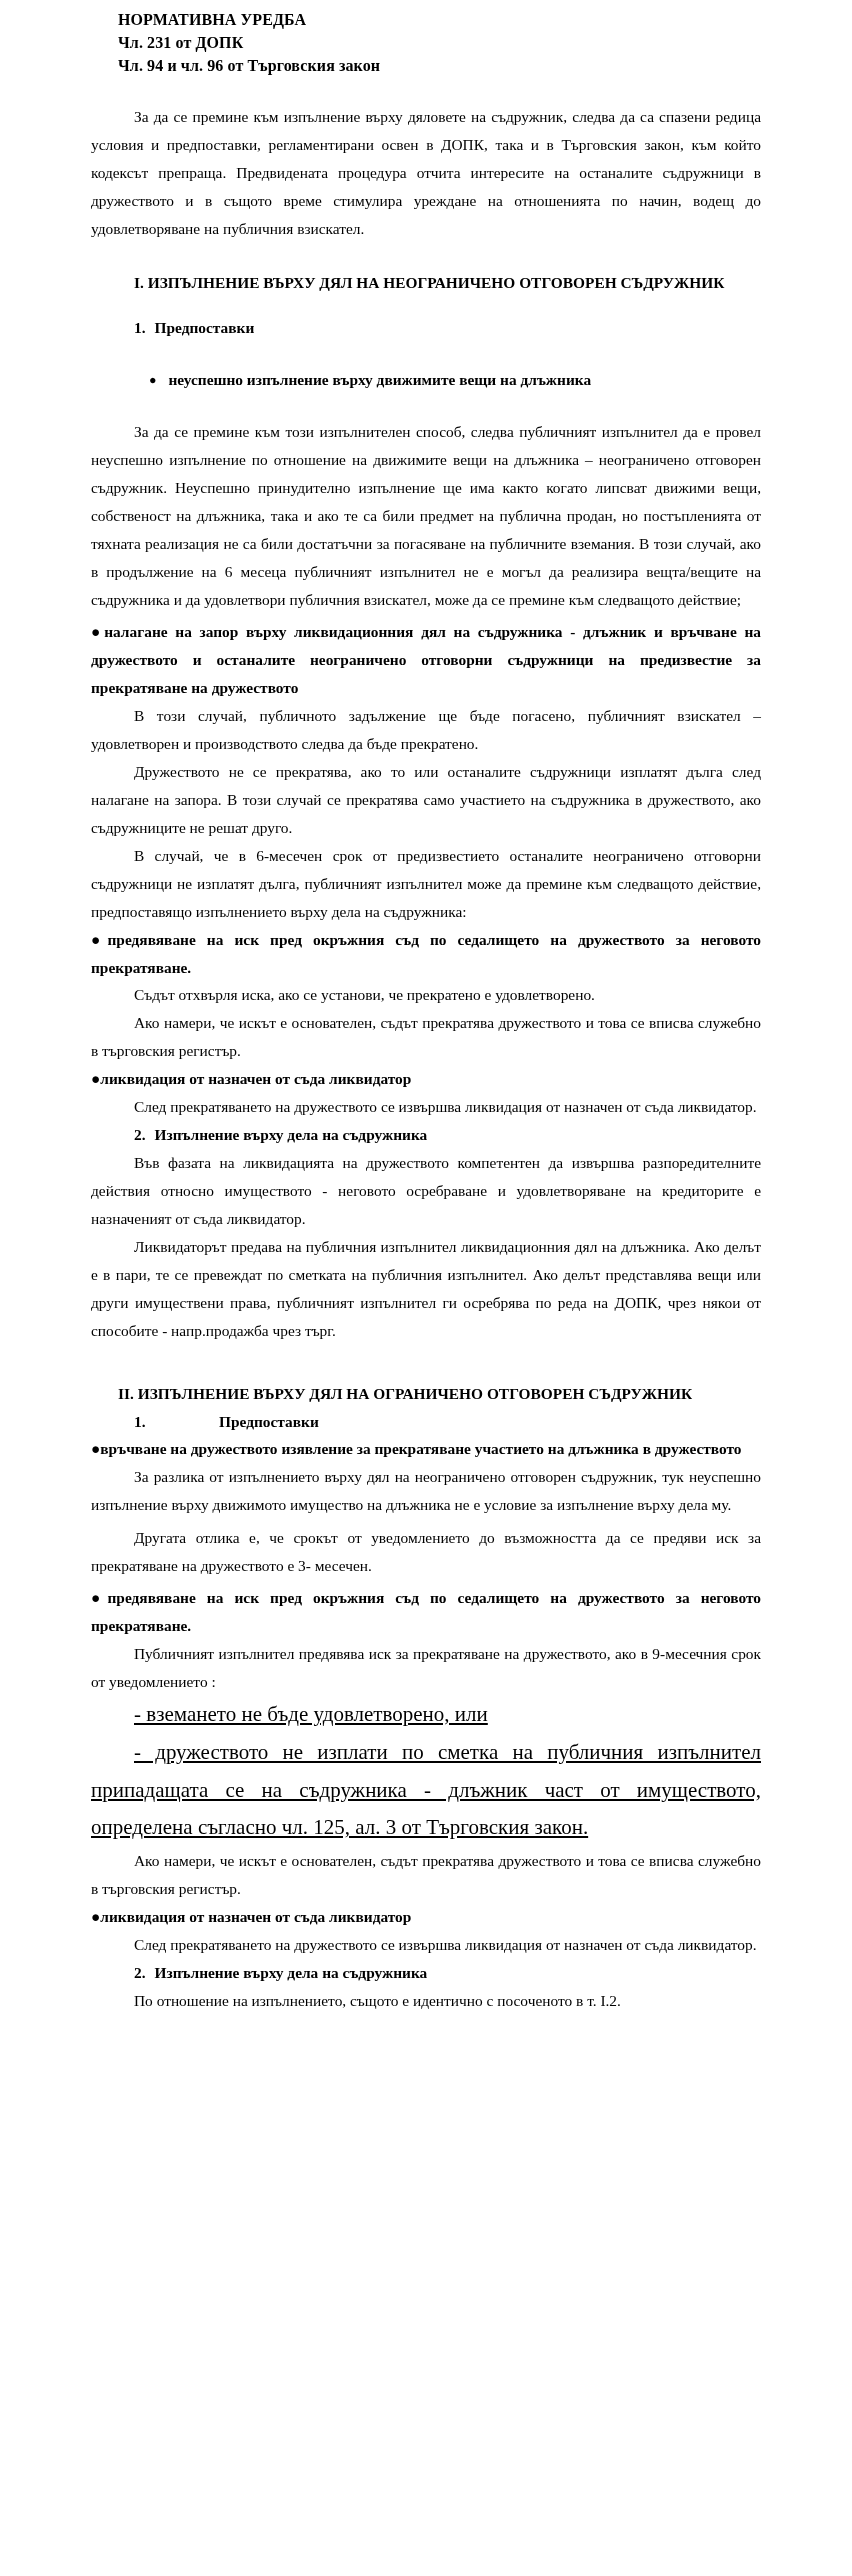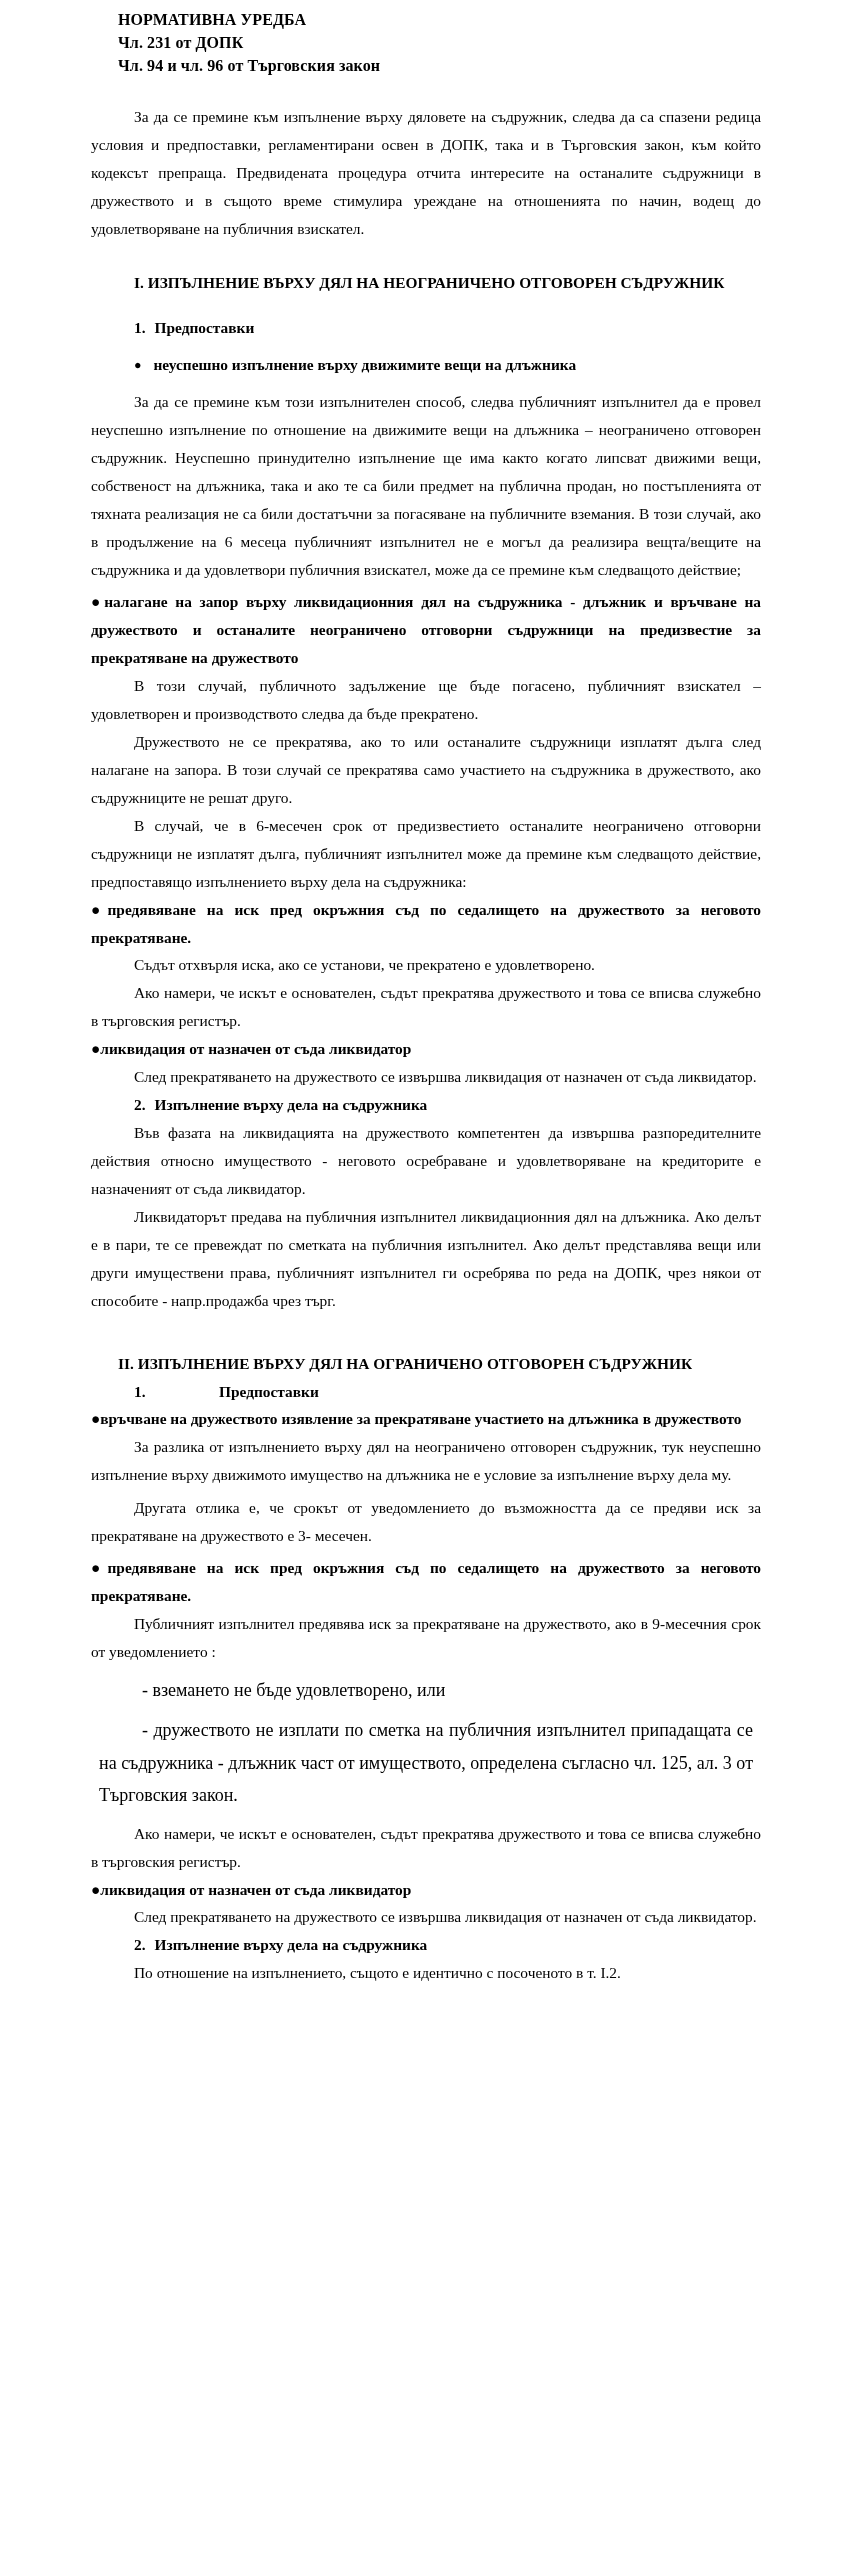--- a/index.html
+++ b/index.html
@@ -87,21 +87,21 @@
     width: 85px;
   }
 
   
   .bullet {
     font-size: 15.4px;
     font-weight: bold;
     line-height: 1.80;
     text-align: justify;
     text-justify: inter-word;
-    margin: 0;
+    margin: 15px;
     padding-left: 0;
     text-indent: 0;
   }
   .bullet .glyph {
     display: inline-block;
     width: 19.4px;
     margin-left: 43px;
     font-size: 12.5px;
     vertical-align: 1.1px;
   }
@@ -112,26 +112,27 @@
     display: block;
     font-size: 15.4px;
     font-weight: bold;
     line-height: 1.80;
     text-align: justify;
     text-justify: inter-word;
   }
 
   
   .dash-item {
-    margin: 8px;
-    font-size: 18px;
+    margin: 0;
+    font-size: 21px;
     line-height: 1.80;
     text-align: justify;
     text-justify: inter-word;
     text-indent: 43px;
+    text-decoration: underline;
   }
 </style>
 </head>
 <body>
 
 <div class="page">
   <div class="doc-body">
 
     <div class="title-block">
       <div class="title-line">НОРМАТИВНА УРЕДБА</div>

